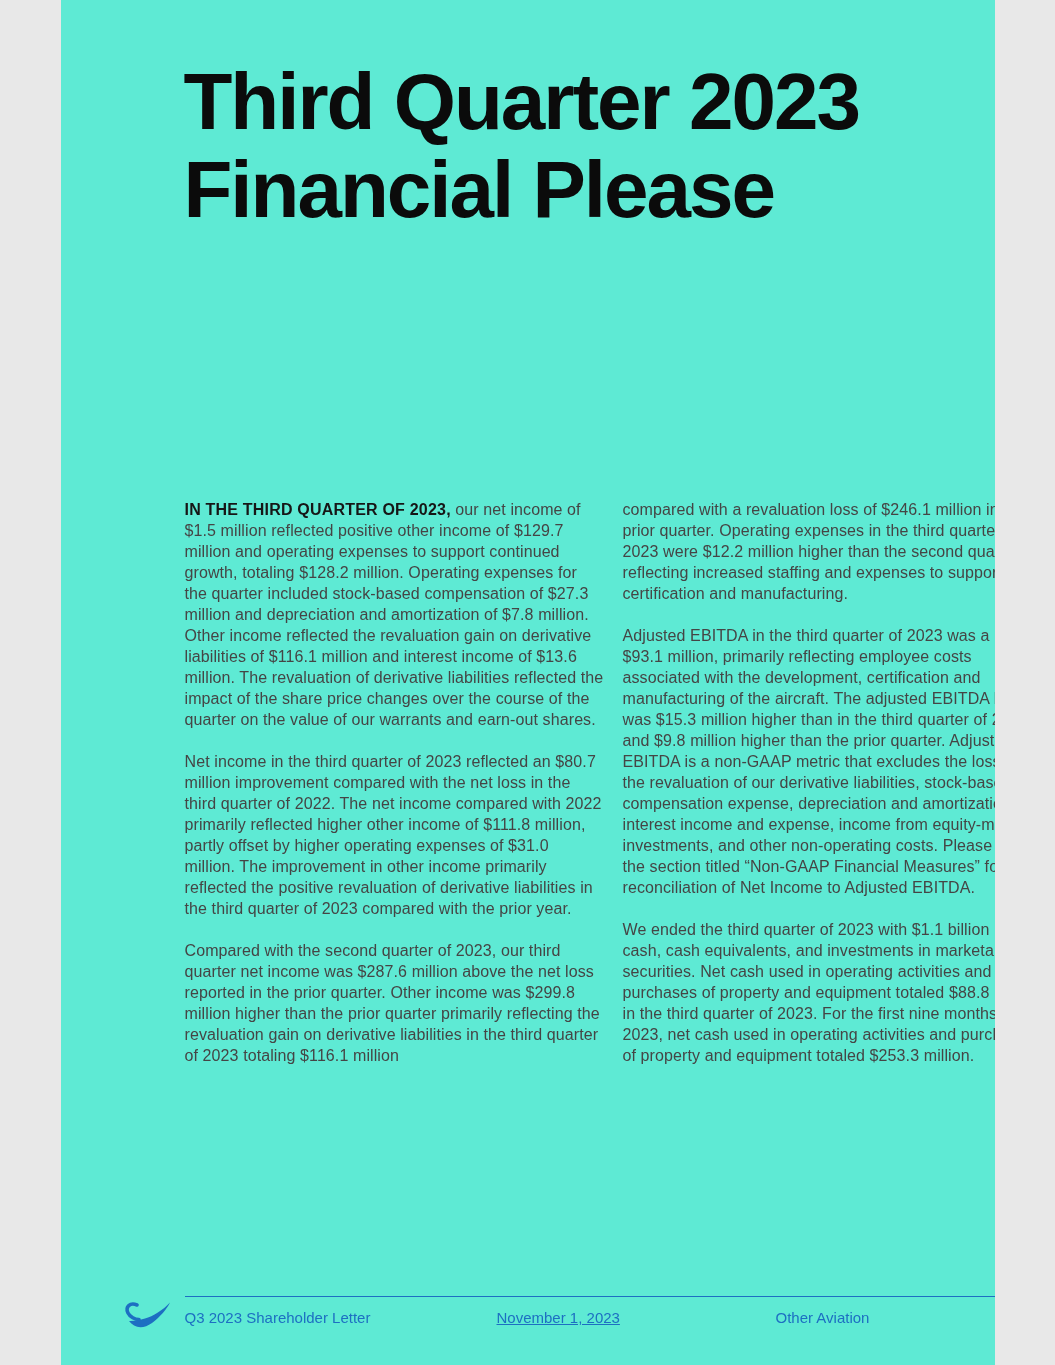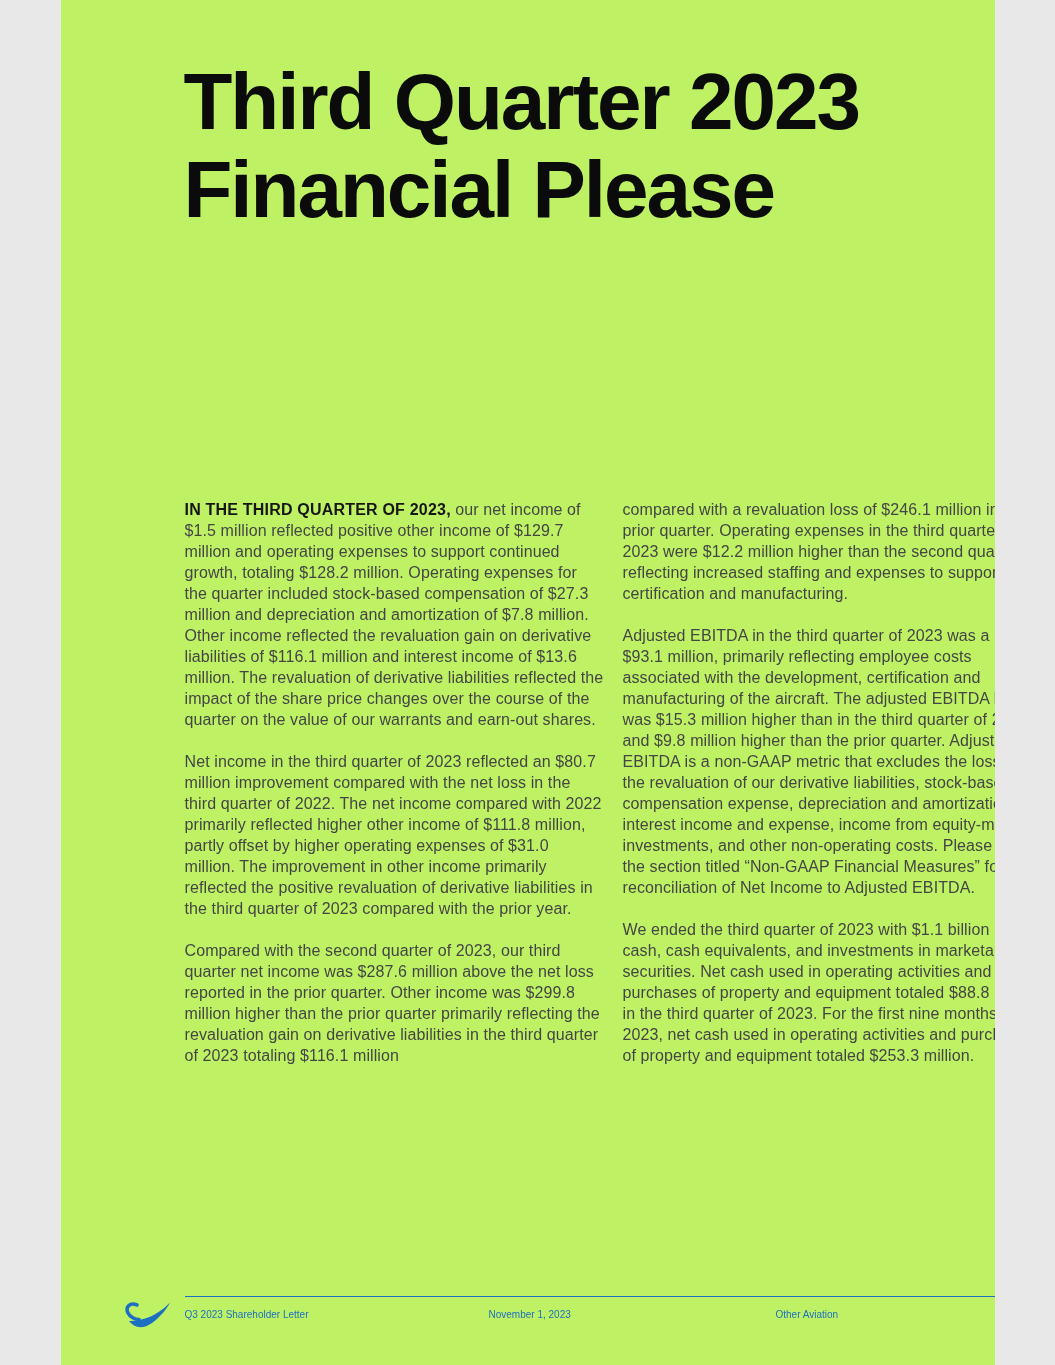--- a/index.html
+++ b/index.html
@@ -2,21 +2,21 @@
 <html><head>
 <meta charset="utf-8">
 <style>
   * { margin: 0; padding: 0; box-sizing: border-box; }
   html, body { background: #e8e8e8; }
   .page {
     position: relative;
     width: 934px;
     height: 1365px;
     margin: 0 auto;
-    background: #bef264;
+    background: #5eead4;
     overflow: hidden;
     font-family: "Liberation Sans", "DejaVu Sans", sans-serif;
   }
   .title {
     position: absolute;
     left: 123px;
     top: 58px;
     font-size: 80px;
     line-height: 88px;
     font-weight: 700;
@@ -50,26 +50,26 @@
     position: absolute;
     left: 124px;
     top: 1296px;
     width: 866px;
     border-top: 1.5px solid #1d6fc2;
     height: 40px;
   }
   .footer-item {
     position: absolute;
     top: 12px;
-    font-size: 10px;
+    font-size: 15px;
     color: #1d6fc2;
     white-space: nowrap;
   }
   .footer-doc-title { left: 0; }
-  .footer-date { left: 304px; }
+  .footer-date { left: 312px; text-decoration: underline; }
   .footer-company { left: 591px; }
   .footer-page { right: 0; }
   .footer-logo {
     position: absolute;
     left: 61px;
     top: 1298px;
     width: 52px;
     height: 38px;
   }
 </style>

